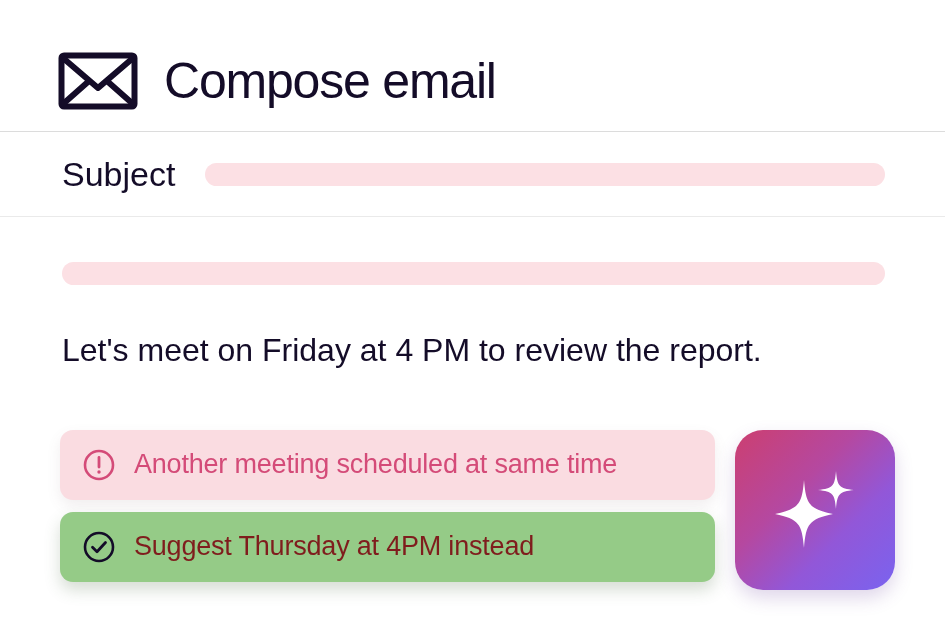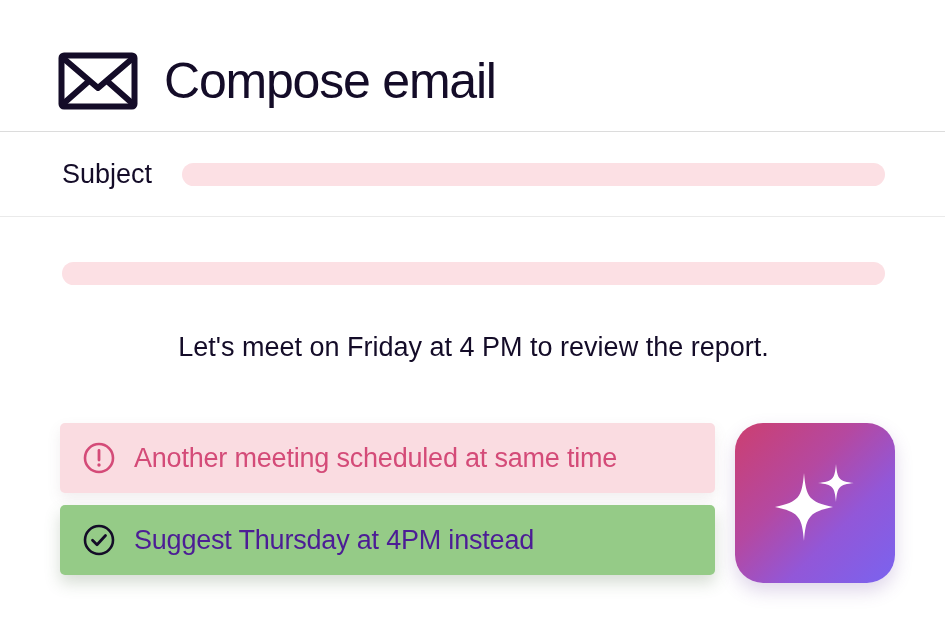--- a/index.html
+++ b/index.html
@@ -63,21 +63,21 @@
   
   .subject-row {
     display: flex;
     align-items: center;
     height: 84px;
     padding: 0 60px 0 62px;
     gap: 30px;
   }
 
   .subject-label {
-    font-size: 27px;
+    font-size: 34px;
     color: #140c28;
     font-weight: 400;
     white-space: nowrap;
   }
 
   .placeholder-bar {
     flex: 1 1 auto;
     height: 23px;
     background: #fce0e4;
     border-radius: 12px;
@@ -90,25 +90,24 @@
 
   .body-placeholder-bar {
     width: 100%;
     height: 23px;
     background: #fce0e4;
     border-radius: 12px;
   }
 
   .body-text {
     margin-top: 45px;
-    font-size: 27px;
+    font-size: 32px;
     color: #140c28;
     line-height: 1.3;
     white-space: nowrap;
-    text-align: center;
   }
 
   
   .actions-row {
     display: flex;
     align-items: flex-start;
     gap: 20px;
     padding: 58px 55px 0 60px;
   }
 
@@ -119,21 +118,21 @@
     width: 655px;
     flex: 0 0 auto;
   }
 
   .alert-card {
     display: flex;
     align-items: center;
     gap: 18px;
     height: 70px;
     padding: 12px 22px;
-    border-radius: 5px;
+    border-radius: 13px;
   }
 
   .alert-card.warning {
     background: #fadce1;
     box-shadow: 0 6px 14px rgba(120, 90, 100, 0.10);
   }
 
   .alert-card.suggestion {
     background: #95cb87;
     box-shadow: 0 8px 16px rgba(70, 100, 60, 0.22);
@@ -147,21 +146,21 @@
   }
 
   .alert-text {
     font-size: 27px;
     font-weight: 400;
     white-space: nowrap;
     letter-spacing: -0.2px;
   }
 
   .alert-card.warning .alert-text { color: #d44b78; }
-  .alert-card.suggestion .alert-text { color: #4c1d95; }
+  .alert-card.suggestion .alert-text { color: #7f1d1d; }
 
   .ai-assist-button {
     width: 160px;
     height: 160px;
     flex: 0 0 auto;
     border: none;
     border-radius: 28px;
     background: linear-gradient(135deg, #cc3f70 0%, #b548a0 38%, #9257d8 66%, #7a63ef 100%);
     display: flex;
     align-items: center;

